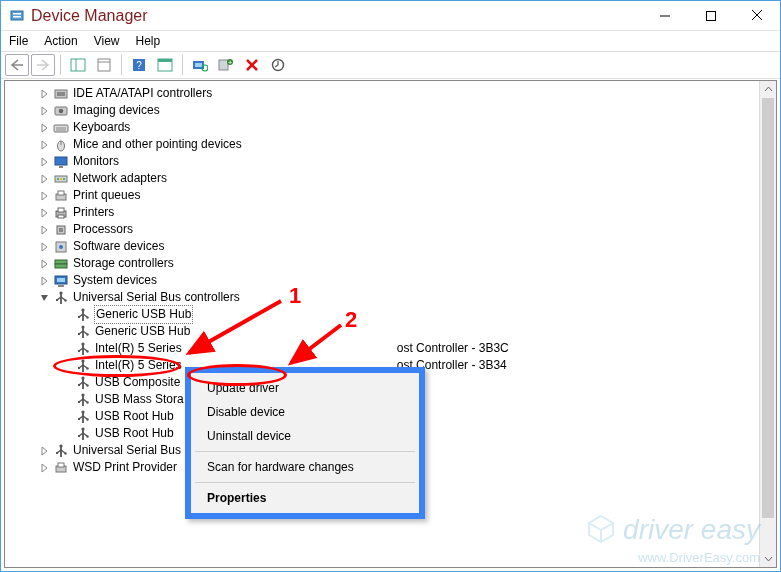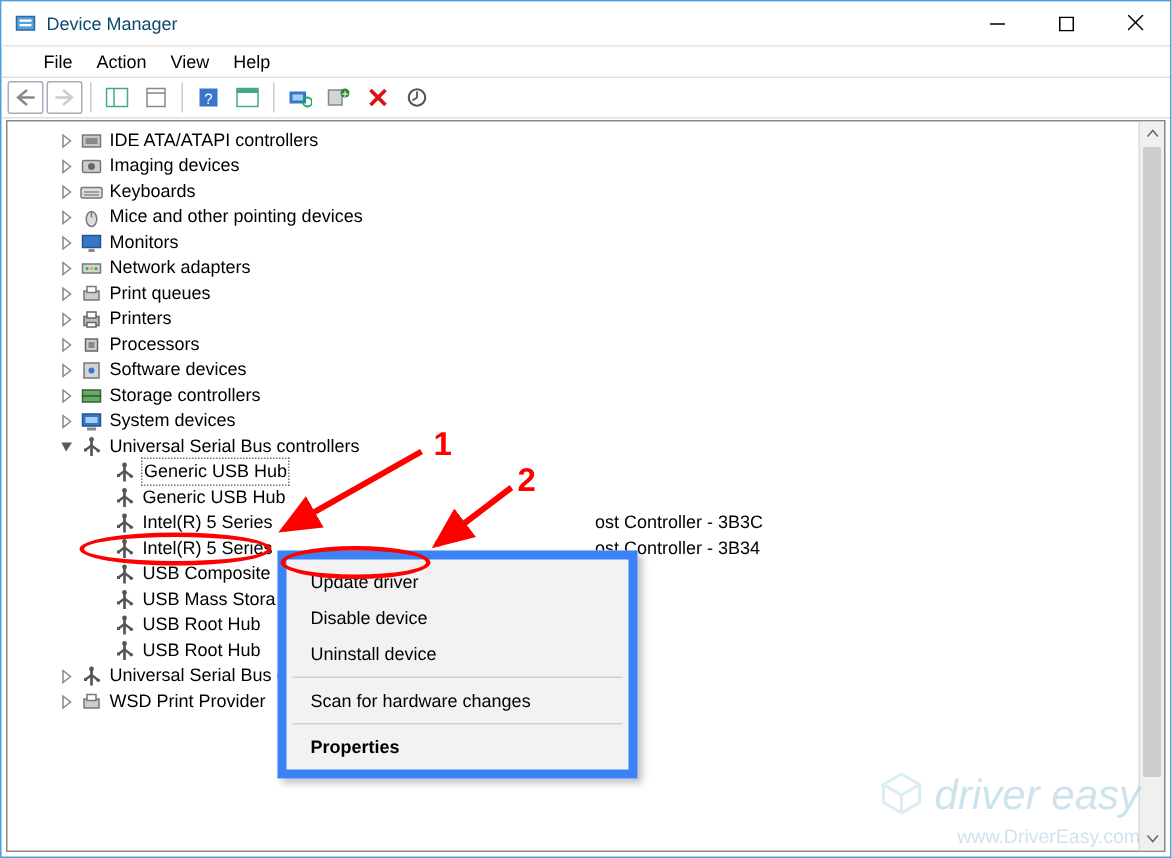--- a/index.html
+++ b/index.html
@@ -17,30 +17,30 @@
   
   .titlebar {
     height: 30px;
     background: #fff;
     border-bottom: 1px solid #e5e5e5;
     display: flex;
     align-items: center;
     padding: 0 0 0 8px;
   }
   .titlebar .app-icon { width:16px; height:16px; margin-right:6px; }
-  .titlebar .title { flex:1; font-size:12px; color:#0c4a6e; }
+  .titlebar .title { flex:1; font-size:16px; color:#7f1d1d; }
   .win-btns { display:flex; height:100%; }
   .win-btn { width:46px; height:100%; display:flex; align-items:center; justify-content:center; }
   .win-btn svg { stroke:#000; }
   
   .menubar {
     height: 20px;
     display:flex;
     align-items:center;
-    padding: 0 20px;
+    padding: 0 0;
     font-size:12px;
     color:#000;
   }
   .menubar .menu-item { padding: 2px 8px; }
   
   .toolbar {
     height: 28px;
     border-top:1px solid #e0e0e0;
     border-bottom:1px solid #e0e0e0;
     display:flex;

